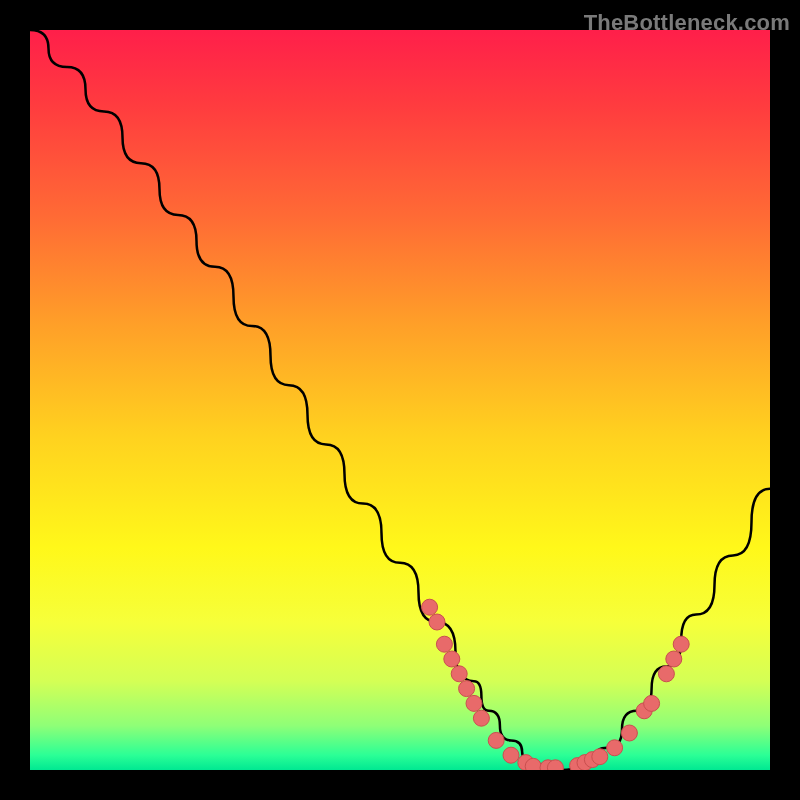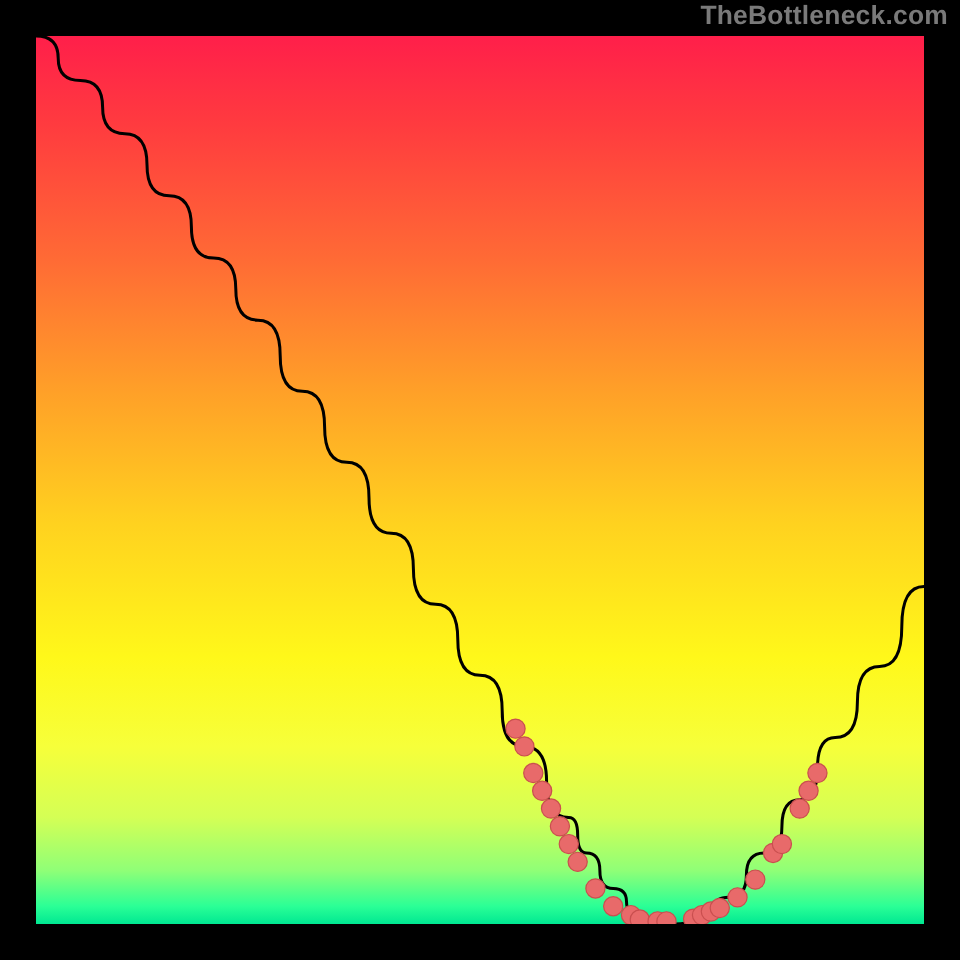--- a/index.html
+++ b/index.html
@@ -38,21 +38,21 @@
   }
   .curve-svg {
     position: absolute;
     left: 0;
     top: 0;
     width: 740px;
     height: 740px;
   }
   .watermark {
     position: absolute;
-    top: 0;
+    top: 10px;
     right: 10px;
     font-family: Arial, Helvetica, sans-serif;
     font-size: 22px;
     font-weight: 600;
     color: #7a7a7a;
     letter-spacing: 0.2px;
   }
 </style>
 </head>
 <body>

